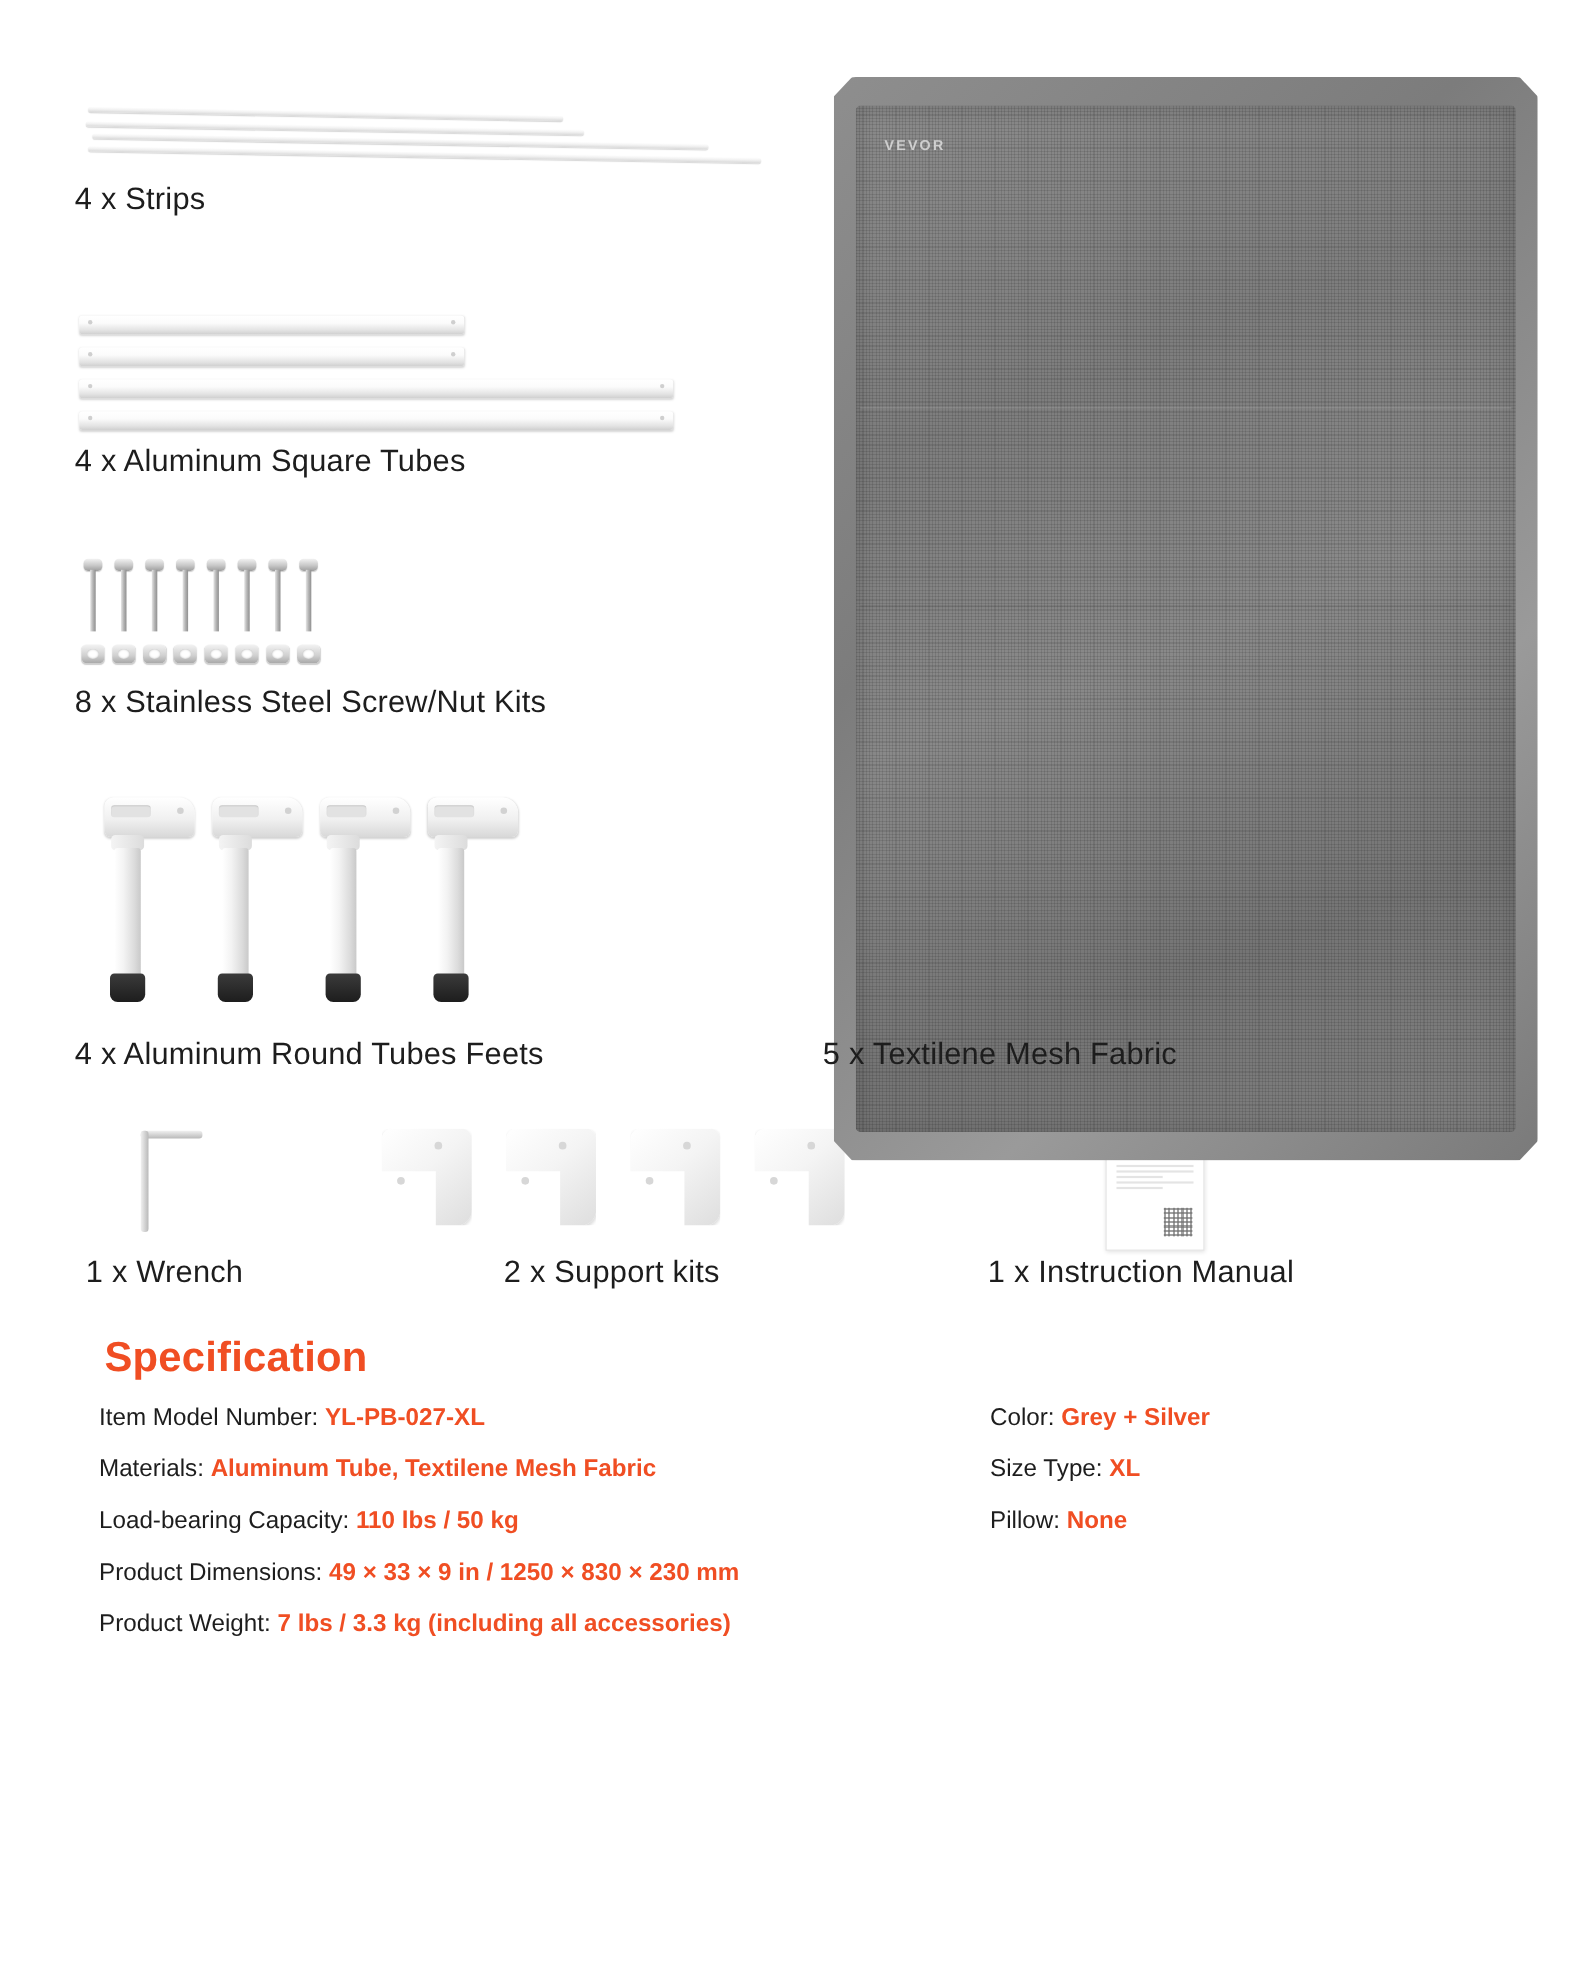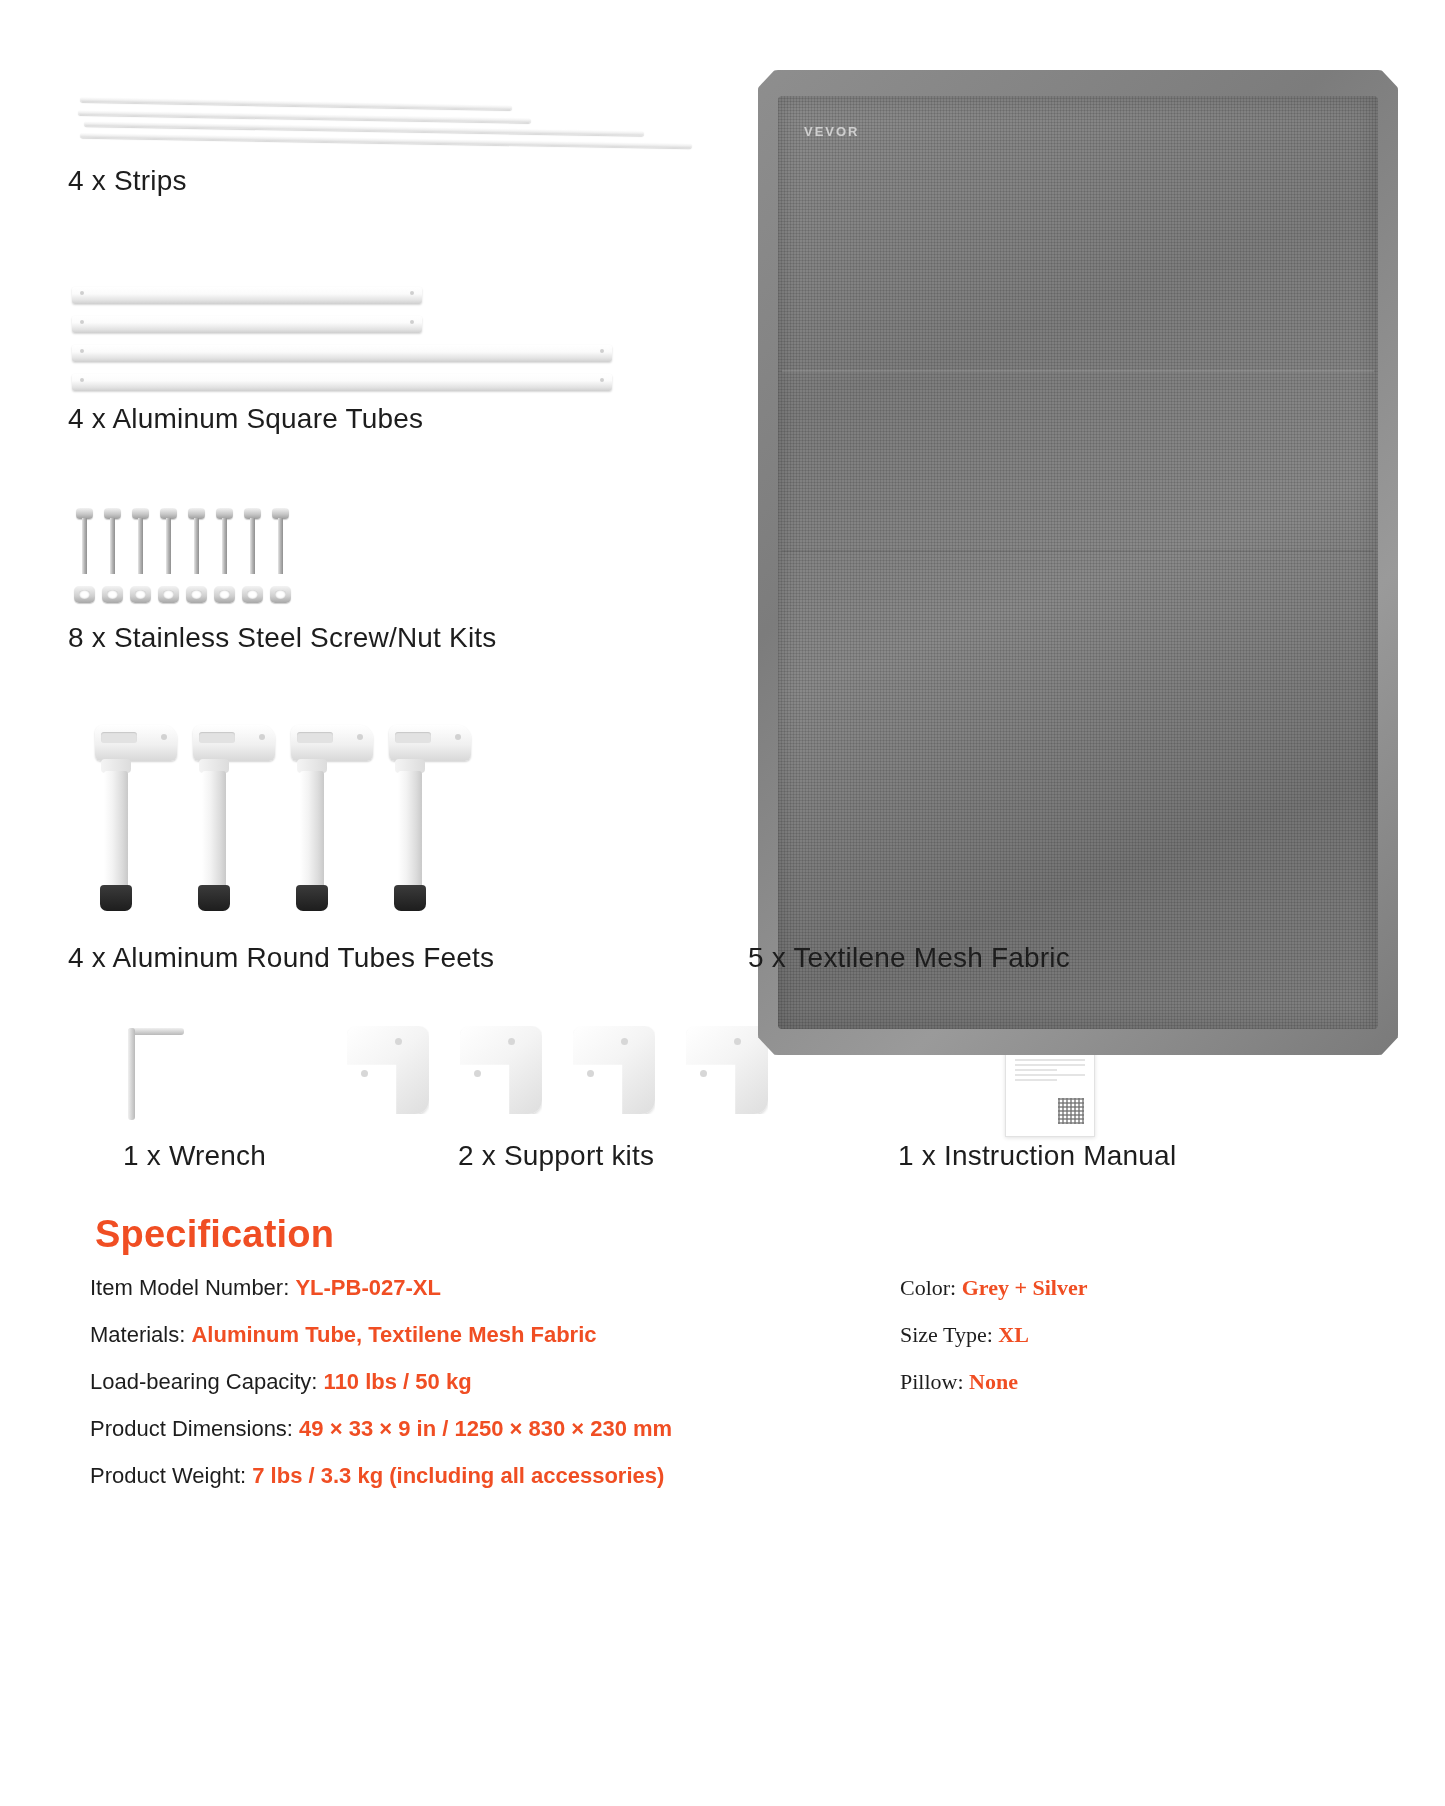--- a/index.html
+++ b/index.html
@@ -222,21 +222,21 @@
     color: rgba(255,255,255,.62);
   }
 
   
   .spec-title {
     position: absolute; left: 95px; top: 1213px;
     font-size: 38px; font-weight: 700; color: #f04e23;
     letter-spacing: .2px;
   }
   .spec-col-left  { position: absolute; left: 90px; top: 1275px; width: 830px; }
-  .spec-col-right { position: absolute; left: 900px; top: 1275px; width: 520px; font-family: Liberation Serif, serif; }
+  .spec-col-right { position: absolute; left: 900px; top: 1275px; width: 520px; }
   .spec-row {
     font-size: 22px;
     color: #1d1d1d;
     margin-bottom: 21px;
     white-space: nowrap;
   }
   .spec-row .val {
     color: #f04e23; font-weight: 700;
   }
 </style>
@@ -359,21 +359,21 @@
         <div class="pole"></div>
         <div class="cap"></div>
     </div>
   </div>
   <div class="caption" style="left:68px; top:942px;">4 x Aluminum Round Tubes Feets</div>
 
   <div class="wrench">
     <div class="horz"></div>
     <div class="vert"></div>
   </div>
-  <div class="caption" style="left:78px; top:1140px;margin-left:45px;">1 x Wrench</div>
+  <div class="caption" style="left:78px; top:1140px;">1 x Wrench</div>
 
   <div class="supports">
     <div class="support" style="left:0px;">
       <div class="shape"></div>
         <div class="h1"></div>
         <div class="h2"></div>
     </div>
     <div class="support" style="left:113px;">
       <div class="shape"></div>
         <div class="h1"></div>

